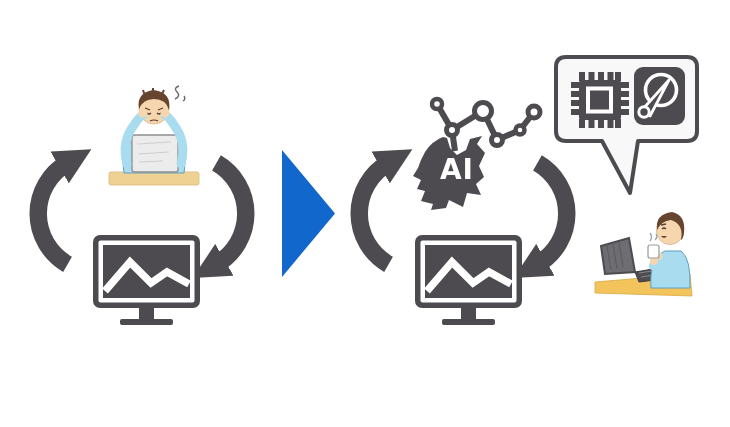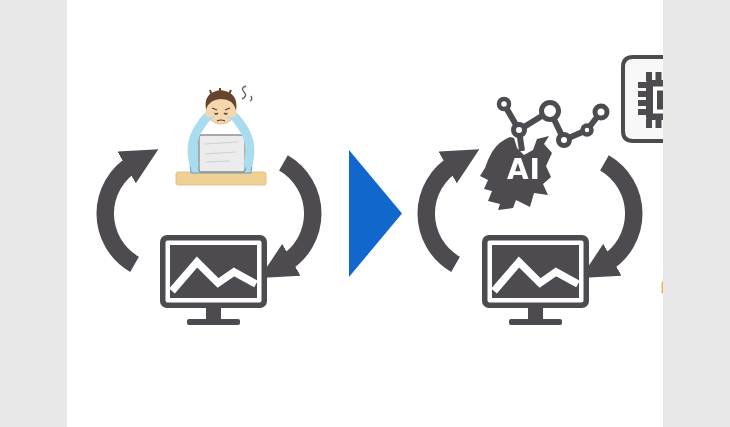--- a/index.html
+++ b/index.html
@@ -11,21 +11,21 @@
     --skin:#F6D6AF;
     --hair-brown:#66452F;
     --desk-tan:#EFD193;
     --desk-yellow:#F3C35C;
     --laptop-light:#ECECEC;
     --laptop-dark:#6E6E72;
     --white:#FFFFFF;
   }
   html,body{margin:0;padding:0;background:#e8e8e8;font-family:"DejaVu Sans",sans-serif;}
   #stage{
-    position:relative;width:596px;height:427px;background:var(--white);
+    position:relative;width:730px;height:427px;background:var(--white);
     overflow:hidden;margin:0 auto;
   }
   .abs{position:absolute;}
   svg{display:block;overflow:visible;}
   .cycle path{stroke:var(--dark-gray);stroke-width:17;fill:none;}
   .ai-label{font-family:"DejaVu Sans",sans-serif;font-weight:bold;font-size:28px;fill:#fff;letter-spacing:1px;}
 </style>
 </head>
 <body>
 

